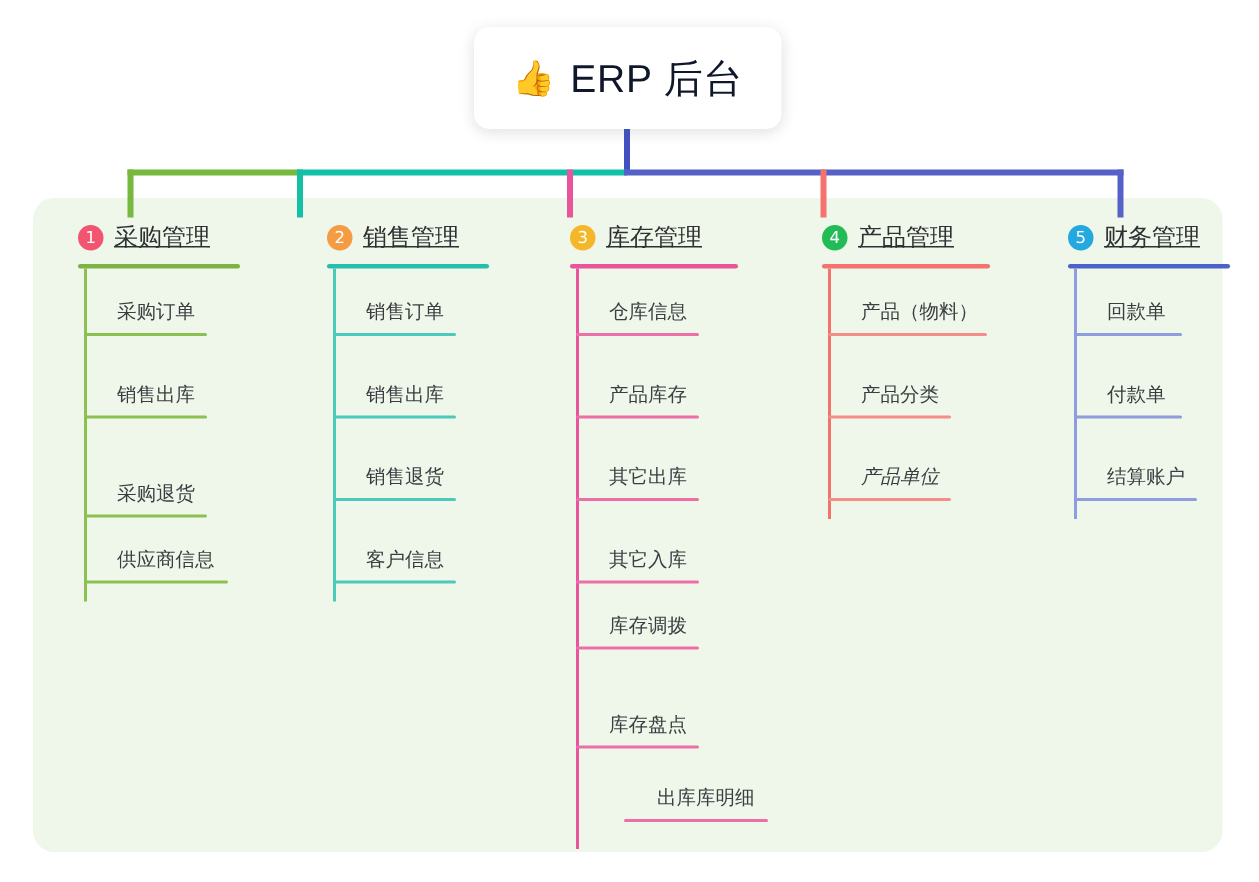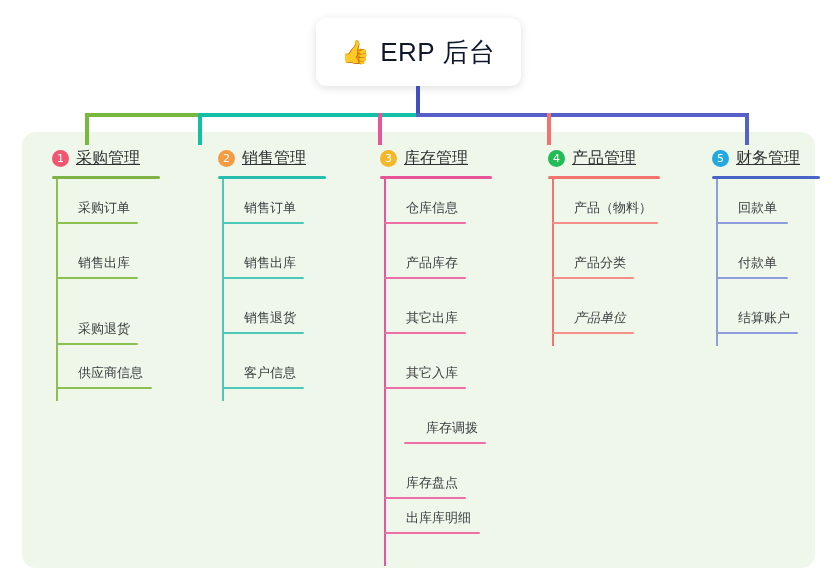--- a/index.html
+++ b/index.html
@@ -220,29 +220,29 @@
       <div class="leaf-rule" style="width:82px; background:#ec6fa8;"></div>
     </div>
     <div class="leaf" style="top:163px;">
       <span class="leaf-label">其它出库</span>
       <div class="leaf-rule" style="width:82px; background:#ec6fa8;"></div>
     </div>
     <div class="leaf" style="top:218px;">
       <span class="leaf-label">其它入库</span>
       <div class="leaf-rule" style="width:82px; background:#ec6fa8;"></div>
     </div>
-    <div class="leaf" style="top:273px;padding-left:20px;">
+    <div class="leaf" style="top:262px;">
       <span class="leaf-label">库存调拨</span>
       <div class="leaf-rule" style="width:82px; background:#ec6fa8;"></div>
     </div>
     <div class="leaf" style="top:328px;">
       <span class="leaf-label">库存盘点</span>
       <div class="leaf-rule" style="width:82px; background:#ec6fa8;"></div>
     </div>
-    <div class="leaf" style="top:363px;">
+    <div class="leaf" style="top:377px;padding-left:32px;">
       <span class="leaf-label">出库库明细</span>
       <div class="leaf-rule" style="width:96px; background:#ec6fa8;"></div>
     </div>
   </div>
 
   <div class="branch" style="left:530px;">
     <div class="branch-head">
       <span class="badge" style="background:#22bb55;">4</span>
       <span class="branch-title">产品管理</span>
     </div>

